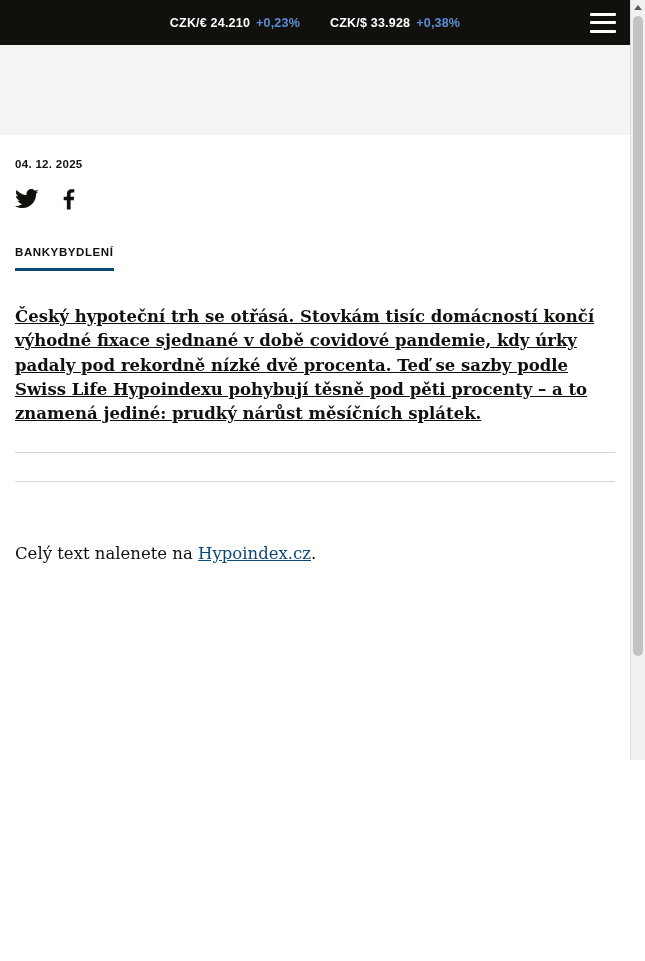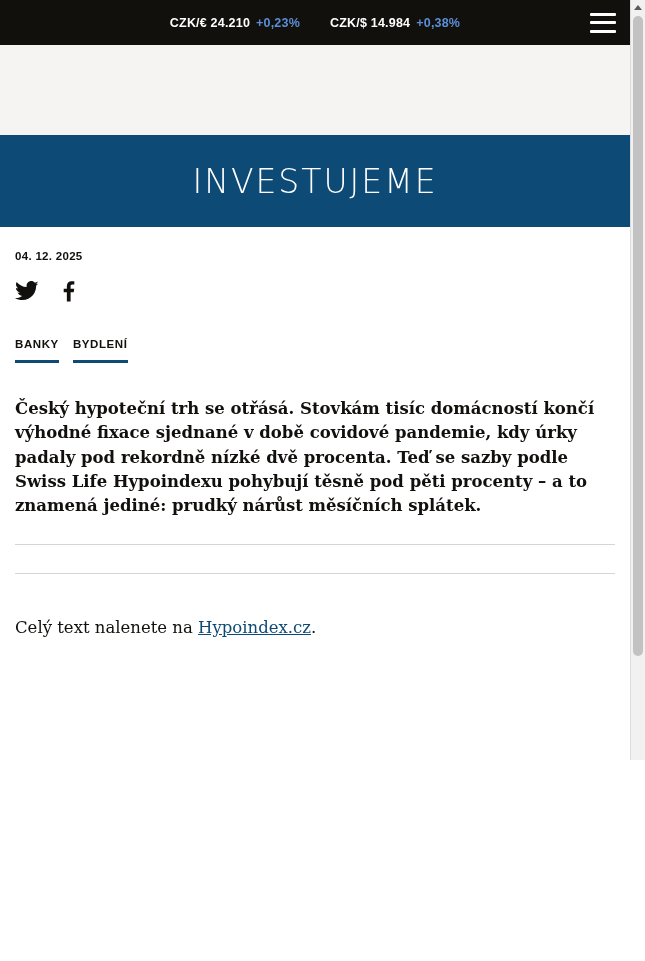--- a/index.html
+++ b/index.html
@@ -123,49 +123,49 @@
     align-items: center;
     gap: 23px;
   }
   .share-icon {
     cursor: pointer;
     line-height: 0;
   }
   .tags-row {
     margin-top: 36px;
     display: flex;
-    gap: 14px;
   }
   .tag {
     font-size: 11.5px;
     font-weight: bold;
     letter-spacing: 0.6px;
     color: #12100d;
     padding-bottom: 10px;
     border-bottom: 3px solid #0d4a76;
     cursor: pointer;
   }
   .perex {
     margin-top: 34px;
     font-family: "DejaVu Serif", serif;
     font-size: 16.5px;
     font-weight: bold;
     line-height: 1.47;
     color: #12100d;
+    text-decoration: underline;
   }
   .rule {
     margin-top: 26px;
     height: 1px;
     background: #d8d5d0;
   }
   .rule.second {
     margin-top: 28px;
   }
   .body-text {
-    margin-top: 42px;
+    margin-top: 60px;
     font-family: "DejaVu Serif", serif;
     font-size: 16.5px;
     line-height: 1.5;
     color: #12100d;
   }
   .body-text a {
     color: #0d4a76;
     text-decoration: underline;
   }
   
@@ -216,35 +216,32 @@
 <div id="page">
 
   <div id="viewport">
 
     <div class="ticker-bar">
       <div class="ticker-items">
         <div class="ticker-item">
           <span class="ticker-label">CZK/€ 24.210</span><span class="ticker-change">+0,23%</span>
         </div>
         <div class="ticker-item">
-          <span class="ticker-label">CZK/$ 14.984</span><span class="ticker-change">+0,38%</span>
+          <span class="ticker-label">CZK/$ 33.928</span><span class="ticker-change">+0,38%</span>
         </div>
       </div>
       <div class="hamburger">
         <span></span>
           <span></span>
           <span></span>
       </div>
     </div>
 
     <div class="ad-band"></div>
 
-    <div class="brand-header">
-      <div class="brand-logo">INVESTUJEME</div>
-    </div>
 
     <div class="article">
 
 
       <div class="article-date">04. 12. 2025</div>
 
       <div class="share-row">
         <span class="share-icon">
           <svg width="24" height="20" viewBox="0 0 24 20" aria-hidden="true">
             <path fill="#12100d" d="M23.6 2.4c-0.87 0.39-1.8 0.65-2.78 0.77 1-0.6 1.77-1.55 2.13-2.68-0.94 0.55-1.97 0.96-3.07 1.18C18.99 0.66 17.74 0.1 16.36 0.1c-2.66 0-4.81 2.16-4.81 4.81 0 0.38 0.04 0.75 0.13 1.1C7.67 5.81 4.07 3.87 1.67 0.91 1.25 1.62 1.01 2.45 1.01 3.33c0 1.67 0.85 3.14 2.14 4-0.79-0.03-1.53-0.24-2.18-0.6v0.06c0 2.33 1.66 4.27 3.86 4.72-0.4 0.11-0.83 0.17-1.27 0.17-0.31 0-0.61-0.03-0.91-0.09 0.61 1.91 2.39 3.3 4.49 3.34-1.65 1.29-3.72 2.06-5.98 2.06-0.39 0-0.77-0.02-1.15-0.07 2.13 1.37 4.67 2.17 7.39 2.17 8.87 0 13.72-7.35 13.72-13.72l-0.02-0.62c0.95-0.68 1.76-1.53 2.4-2.49z"></path>

